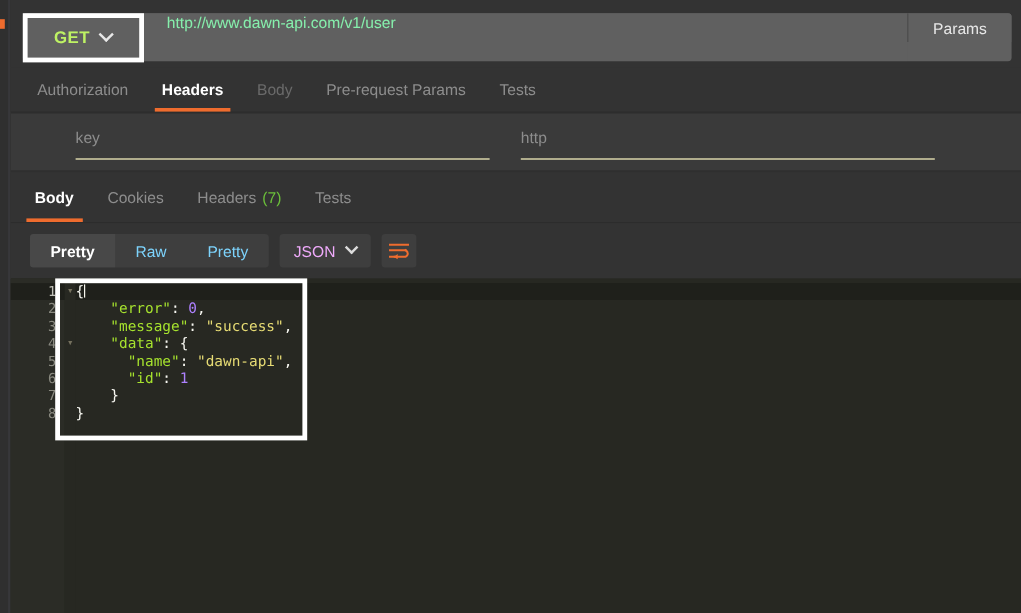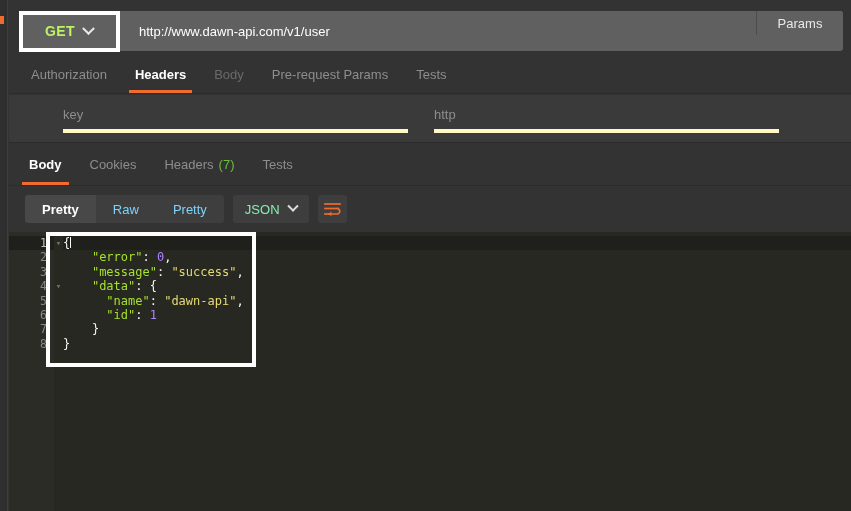--- a/index.html
+++ b/index.html
@@ -41,23 +41,23 @@
     border-right: 1px solid #4c4c4c;
     letter-spacing: .4px;
   }
   .chev {
     display: inline-block; width: 9px; height: 9px;
     border-right: 2px solid #e8e8e8; border-bottom: 2px solid #e8e8e8;
     transform: rotate(45deg) translate(-2px,-2px);
   }
   .url-input {
     flex: 1 1 auto; height: 40px; background: #606060;
-    display: flex; align-items: center;
+    display: flex; align-items: flex-start;
     padding-left: 19px;
-    color: #ffffff; font-size: 13px;
+    color: #86efac; font-size: 13px;
   }
   .params-btn {
     flex: 0 0 87px; height: 24px; background: #606060;
     display: flex; align-items: center; justify-content: center;
     color: #e8e8e8; font-size: 13px;
     border-left: 1px solid #4c4c4c;
   }
 
   
   .req-tabs {
@@ -80,21 +80,21 @@
   }
 
   
   .kv-row {
     position: absolute; left: 9px; top: 95px; right: 0; height: 48px;
     background: #3a3a3a;
     border-bottom: 1px solid #2c2c2c;
   }
   .kv-field {
     position: absolute; top: 12px; height: 26px;
-    border-bottom: 4px solid #fef9c3;
+    border-bottom: 1px solid #fef9c3;
     display: flex; align-items: flex-start;
     color: #8d8d8d; font-size: 13px;
   }
   .kv-key   { left: 54px;  width: 345px; }
   .kv-value { left: 425px; width: 345px; }
 
   
   .res-tabs {
     position: absolute; left: 9px; top: 144px; right: 0; height: 42px;
     background: #333333;
@@ -116,21 +116,21 @@
     overflow: hidden;
   }
   .seg-item {
     display: flex; align-items: center; padding: 0 17px;
     font-size: 13px; color: #7dd3fc;
   }
   .seg-item.active { color: #ffffff; font-weight: bold; background: #484848; }
   .type-sel {
     display: flex; align-items: center; gap: 9px;
     height: 28px; padding: 0 12px; background: #3e3e3e;
-    border-radius: 3px; color: #86efac; font-size: 13px;
+    border-radius: 3px; color: #f0abfc; font-size: 13px;
   }
   .type-sel .chev { border-color: #dcdcdc; width: 8px; height: 8px; }
   .wrap-btn {
     display: flex; align-items: center; justify-content: center;
     width: 29px; height: 28px; background: #3e3e3e; border-radius: 3px;
   }
 
   
   .editor {
     position: absolute; left: 9px; top: 232px; right: 0; bottom: 0;

